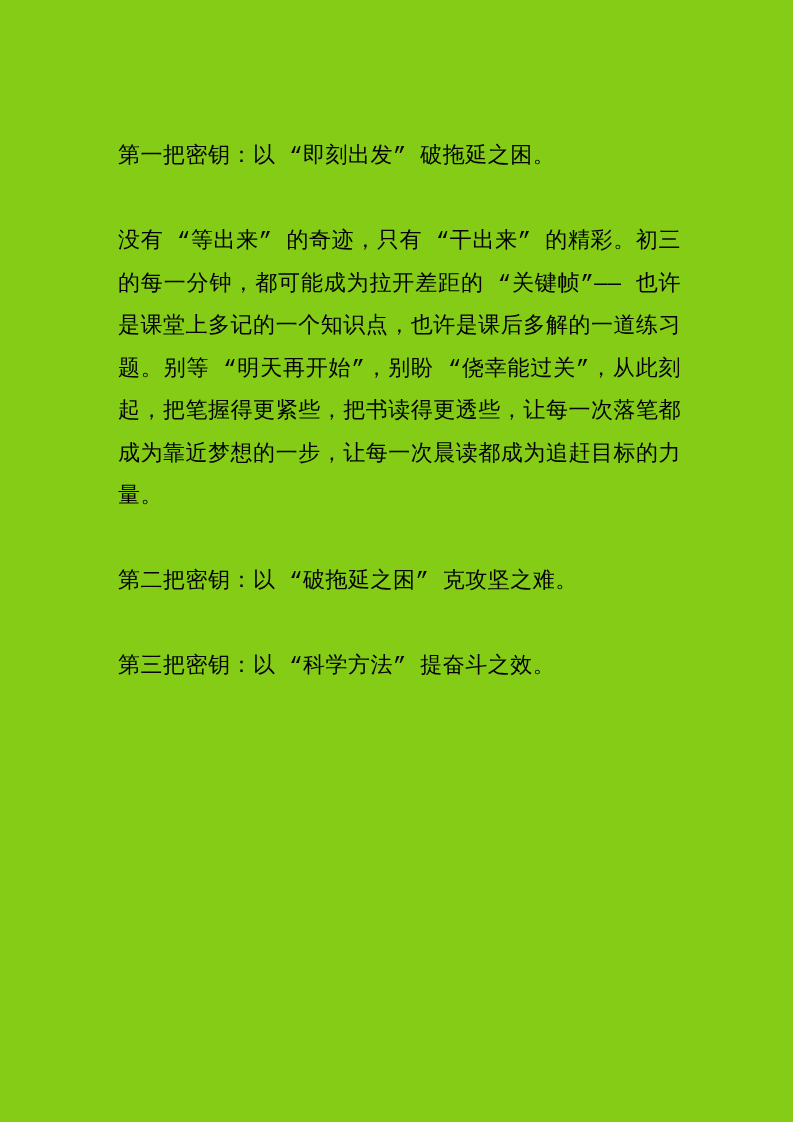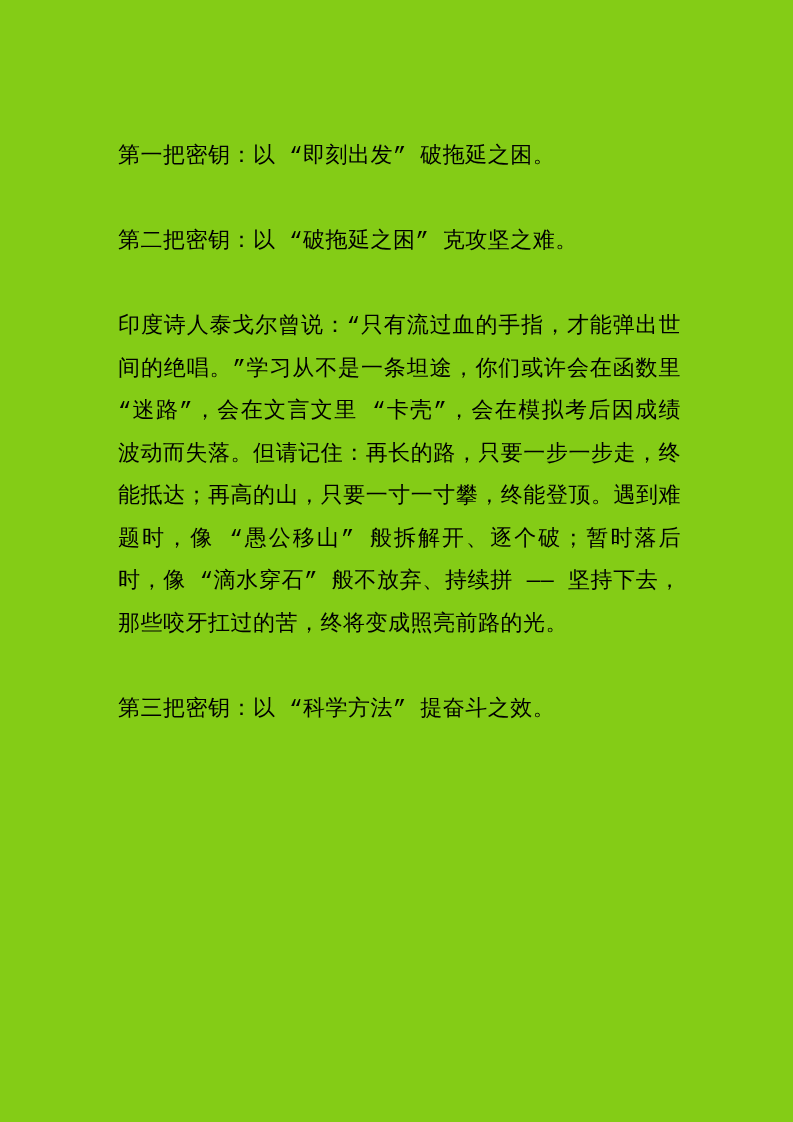--- a/index.html
+++ b/index.html
@@ -39,20 +39,20 @@
     text-align: left;
   }
 </style>
 </head>
 <body>
 
 <div class="page">
   <div class="doc-content">
     <p class="doc-block heading">第一把密钥：以 “即刻出发” 破拖延之困。</p>
 
+    <p class="doc-block paragraph">没有 “等出来” 的奇迹，只有 “干出来” 的精彩。初三的每一分钟，都可能成为拉开差距的 “关键帧”—— 也许是课堂上多记的一个知识点，也许是课后多解的一道练习题。别等 “明天再开始”，别盼 “侥幸能过关”，从此刻起，把笔握得更紧些，把书读得更透些，让每一次落笔都成为靠近梦想的一步，让每一次晨读都成为追赶目标的力量。</p>
 
     <p class="doc-block heading">第二把密钥：以 “破拖延之困” 克攻坚之难。</p>
 
-    <p class="doc-block paragraph">印度诗人泰戈尔曾说：“只有流过血的手指，才能弹出世间的绝唱。”学习从不是一条坦途，你们或许会在函数里 “迷路”，会在文言文里 “卡壳”，会在模拟考后因成绩波动而失落。但请记住：再长的路，只要一步一步走，终能抵达；再高的山，只要一寸一寸攀，终能登顶。遇到难题时，像 “愚公移山” 般拆解开、逐个破；暂时落后时，像 “滴水穿石” 般不放弃、持续拼 —— 坚持下去，那些咬牙扛过的苦，终将变成照亮前路的光。</p>
 
     <p class="doc-block heading">第三把密钥：以 “科学方法” 提奋斗之效。</p>
   </div>
 </div>
 
 </body></html>

